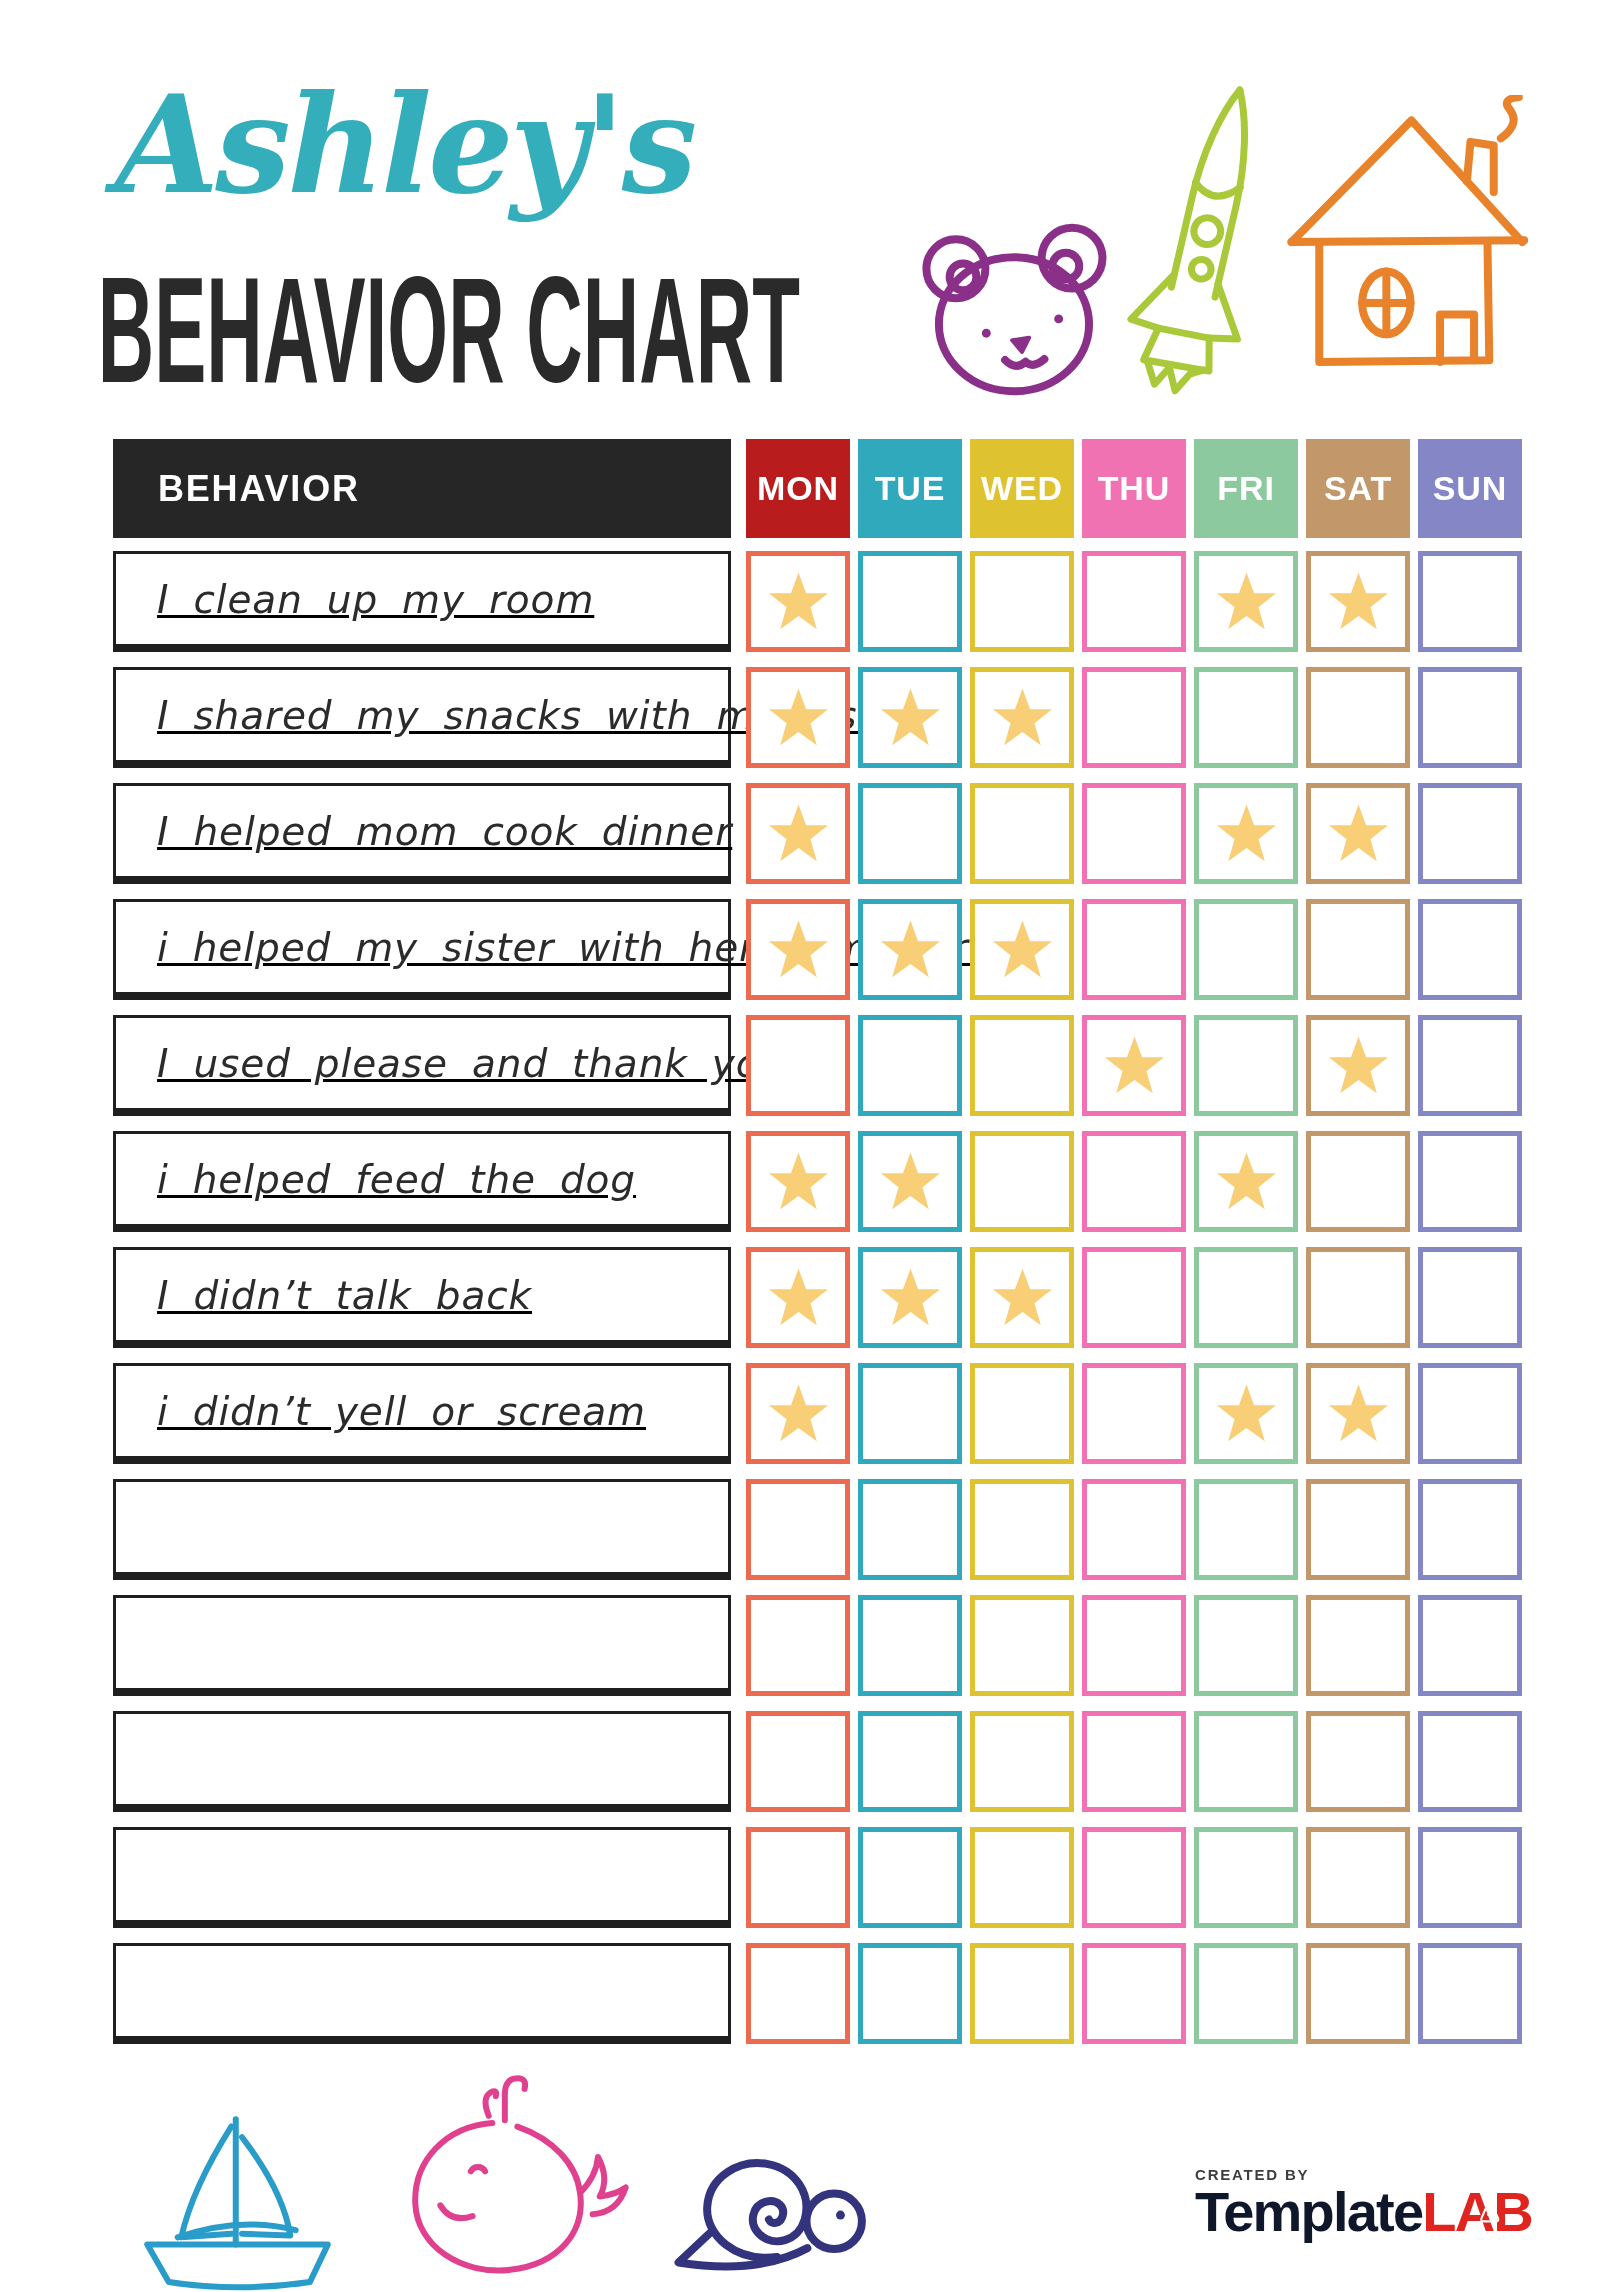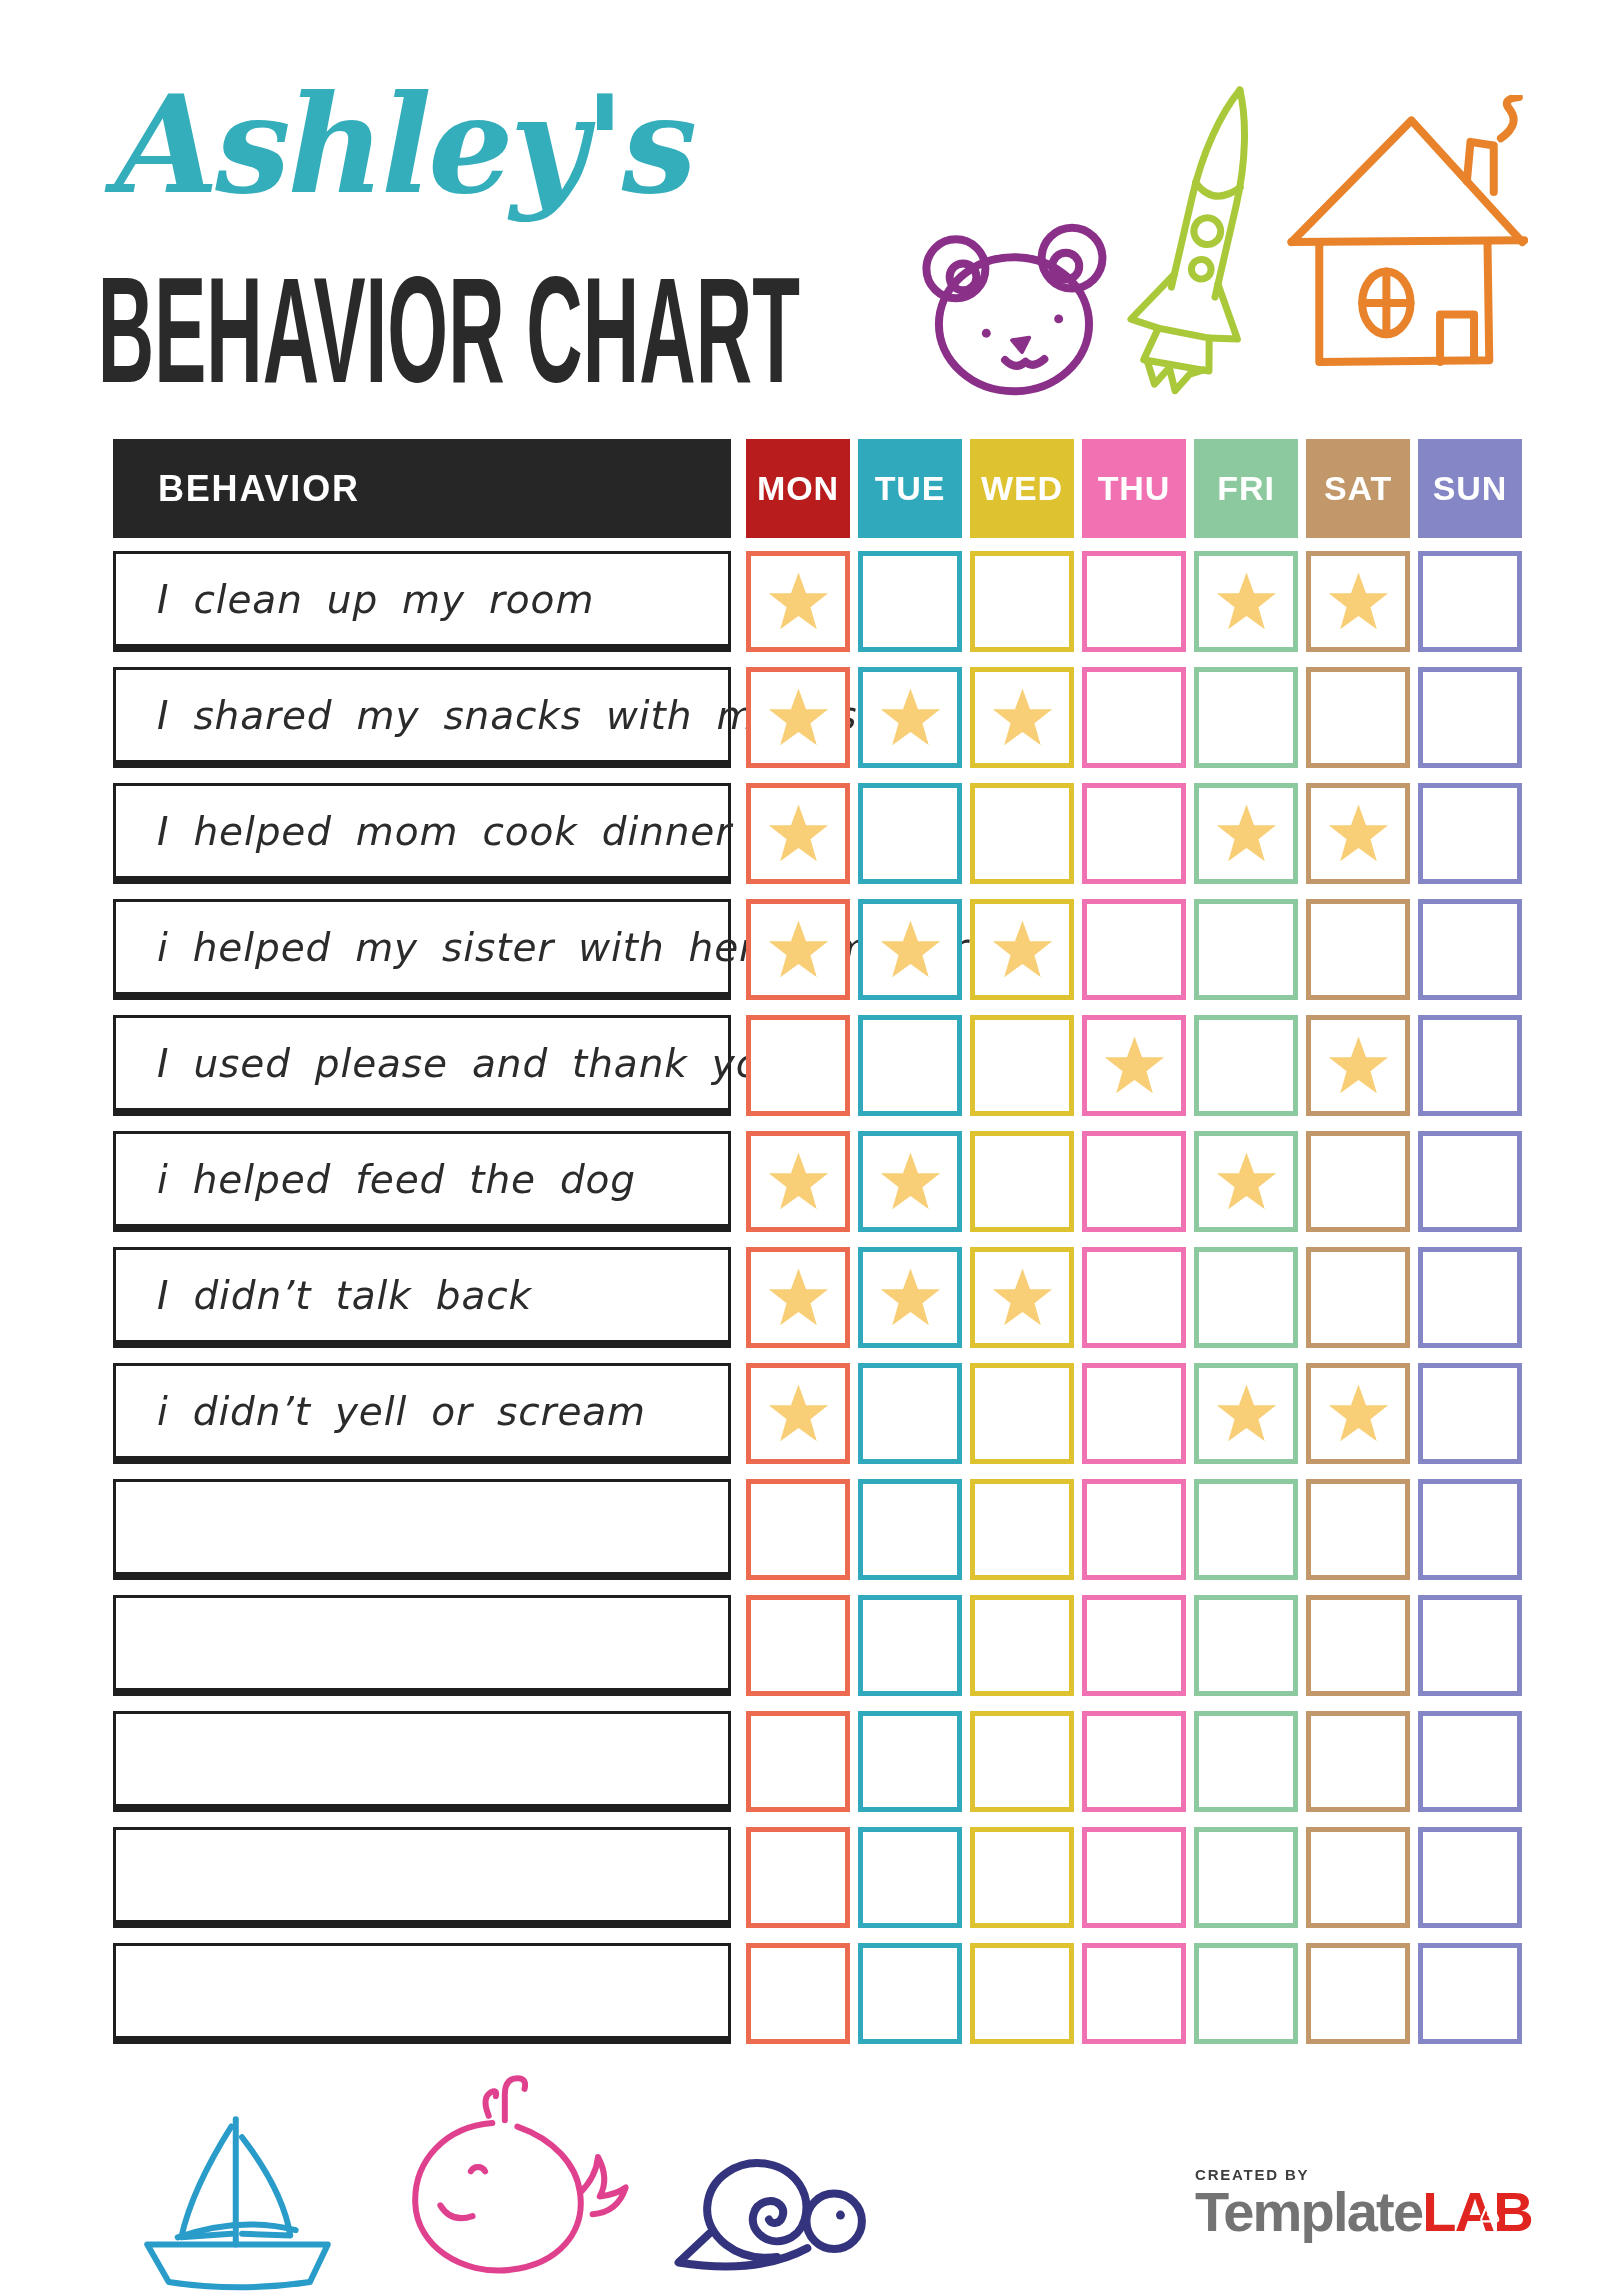--- a/index.html
+++ b/index.html
@@ -19,21 +19,21 @@
 
   
   .chart{position:absolute;left:113px;top:439px;width:1411px;}
   .chart-row{display:flex;align-items:stretch;}
   .behaviors-header{width:618px;margin-right:15px;height:99px;background:#262626;
     color:#fff;font-size:36px;font-weight:bold;letter-spacing:1.8px;
     display:flex;align-items:center;padding-left:45px;box-sizing:border-box;}
   .cells{display:flex;gap:8px;}
   .day-header{width:104px;height:99px;color:#fff;font-size:34px;font-weight:bold;
     display:flex;align-items:center;justify-content:center;letter-spacing:0.9px;}
-  .rows{display:flex;flex-direction:column;gap:15px;margin-top:13.4px;}
+  .rows{display:flex;flex-direction:column;gap:15px;margin-top:13.4px;text-decoration:underline;}
   .label-box{width:618px;margin-right:15px;height:101px;box-sizing:border-box;
     border:3.6px solid #1f1f1f;border-bottom-width:8px;background:#fff;
     display:flex;align-items:center;padding-left:41px;
     font-family:"DejaVu Sans",sans-serif;font-style:italic;font-size:39px;
     color:#2b2b2b;letter-spacing:0.9px;word-spacing:10.7px;white-space:nowrap;}
   .cell{width:104px;height:101px;box-sizing:border-box;border:5.4px solid #ccc;background:#fff;
     display:flex;align-items:center;justify-content:center;}
   .star{width:63px;height:61px;display:block;}
 
   
@@ -388,21 +388,21 @@
       <path d="M142 142 C96 148 62 118 64 86 C66 52 100 32 132 38 C163 44 181 72 173 100 C166 124 138 132 122 116 C110 104 114 84 130 80 C142 77 152 86 148 97 C145 105 136 106 133 100"></path>
       <circle cx="206" cy="102" r="31"></circle>
       <circle cx="213" cy="95" r="5" fill="currentColor" stroke="none"></circle>
       <path d="M66 116 L32 148 Q120 162 176 132"></path>
     </svg>
   </div>
 
   <div class="logo">
     <div class="created-by">CREATED BY</div>
     <div class="brand">
-      <span style="color: #737373;">Template</span><span class="lab" style="color: rgb(224, 36, 32);"><span>LAB</span>
+      <span style="color: #0f172a;">Template</span><span class="lab" style="color: rgb(224, 36, 32);"><span>LAB</span>
         <svg class="flask" viewBox="0 0 26 36" fill="none" stroke="#ffffff" stroke-width="2.5" stroke-linecap="round" stroke-linejoin="round">
           <path d="M8 2 L18 2 M10.5 2 L10.5 12 L3 29 Q1.5 33 6 33 L20 33 Q24.5 33 23 29 L15.5 12 L15.5 2"></path>
           <circle cx="11" cy="25" r="1.4" fill="#fff" stroke="none"></circle>
           <circle cx="15.5" cy="21" r="1.1" fill="#fff" stroke="none"></circle>
         </svg>
       </span>
     </div>
   </div>
 
 </div>

